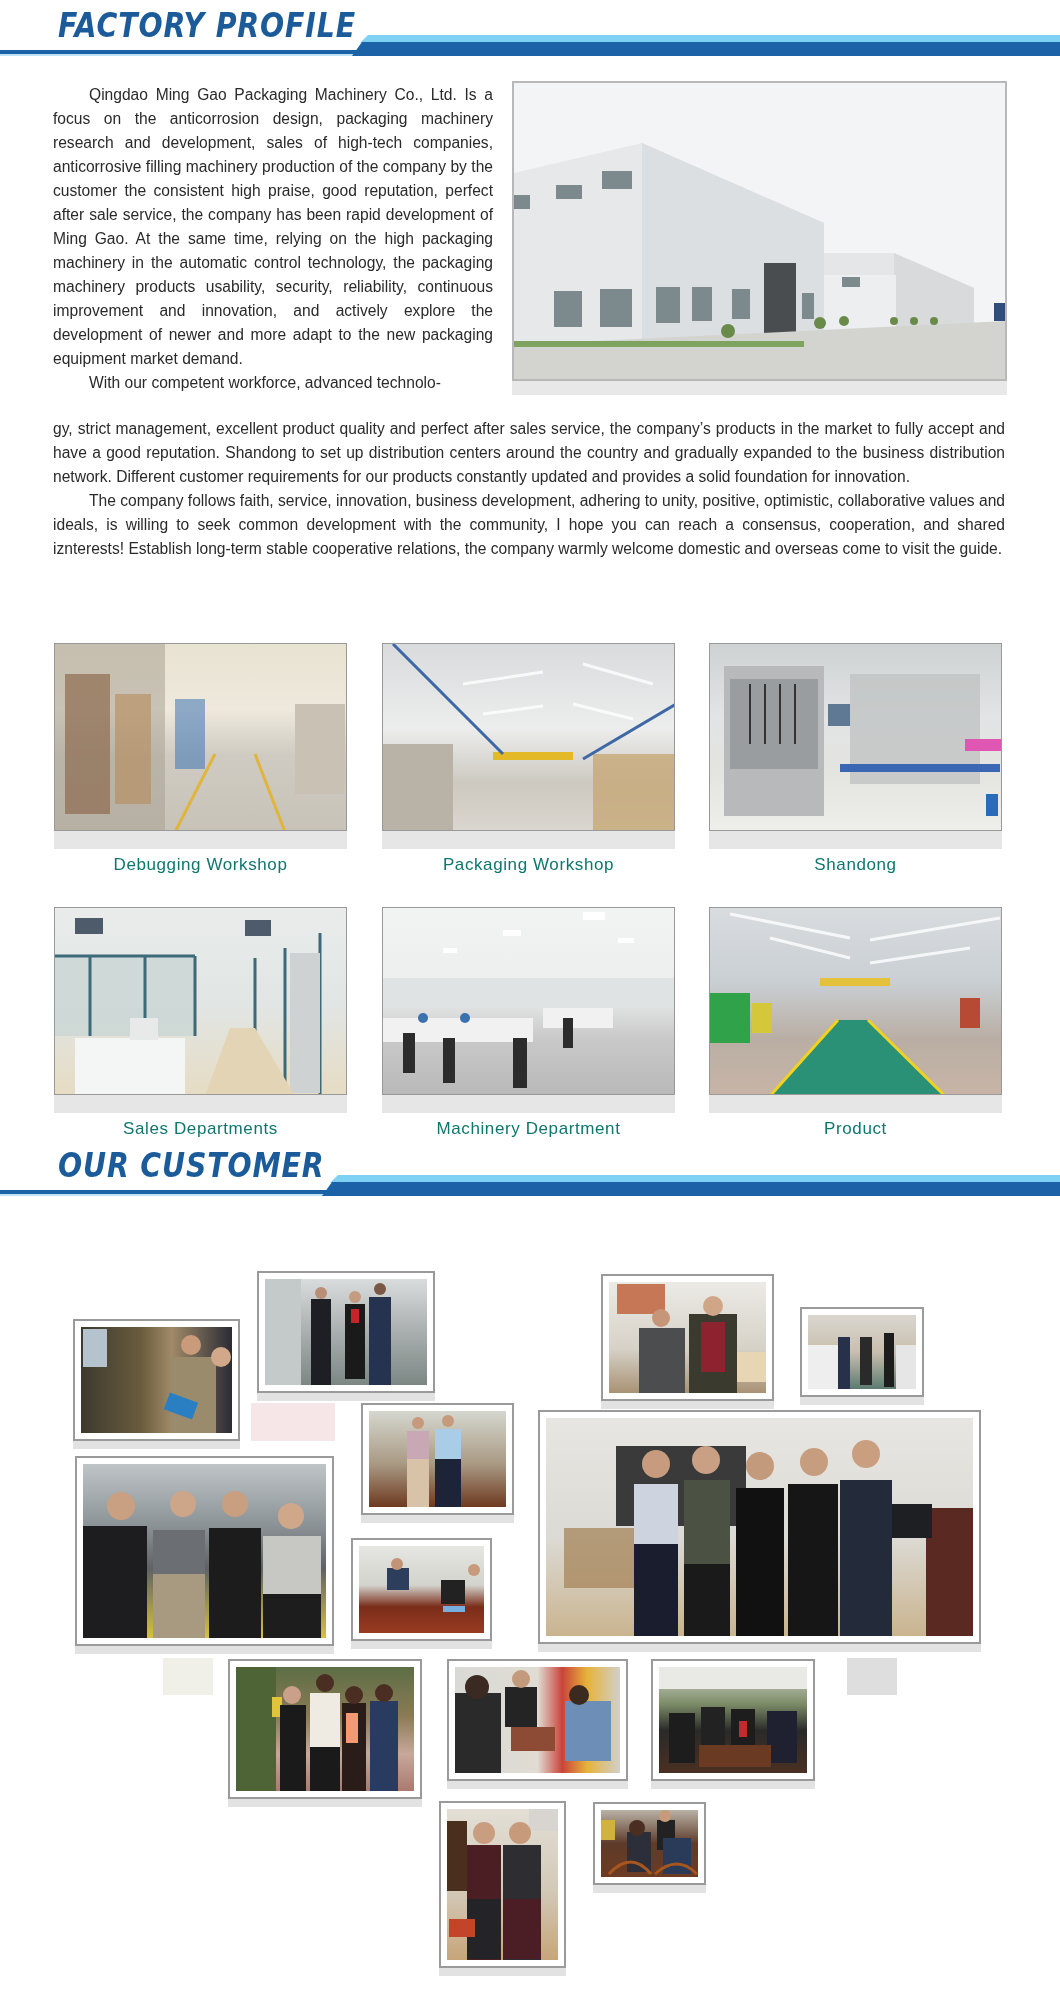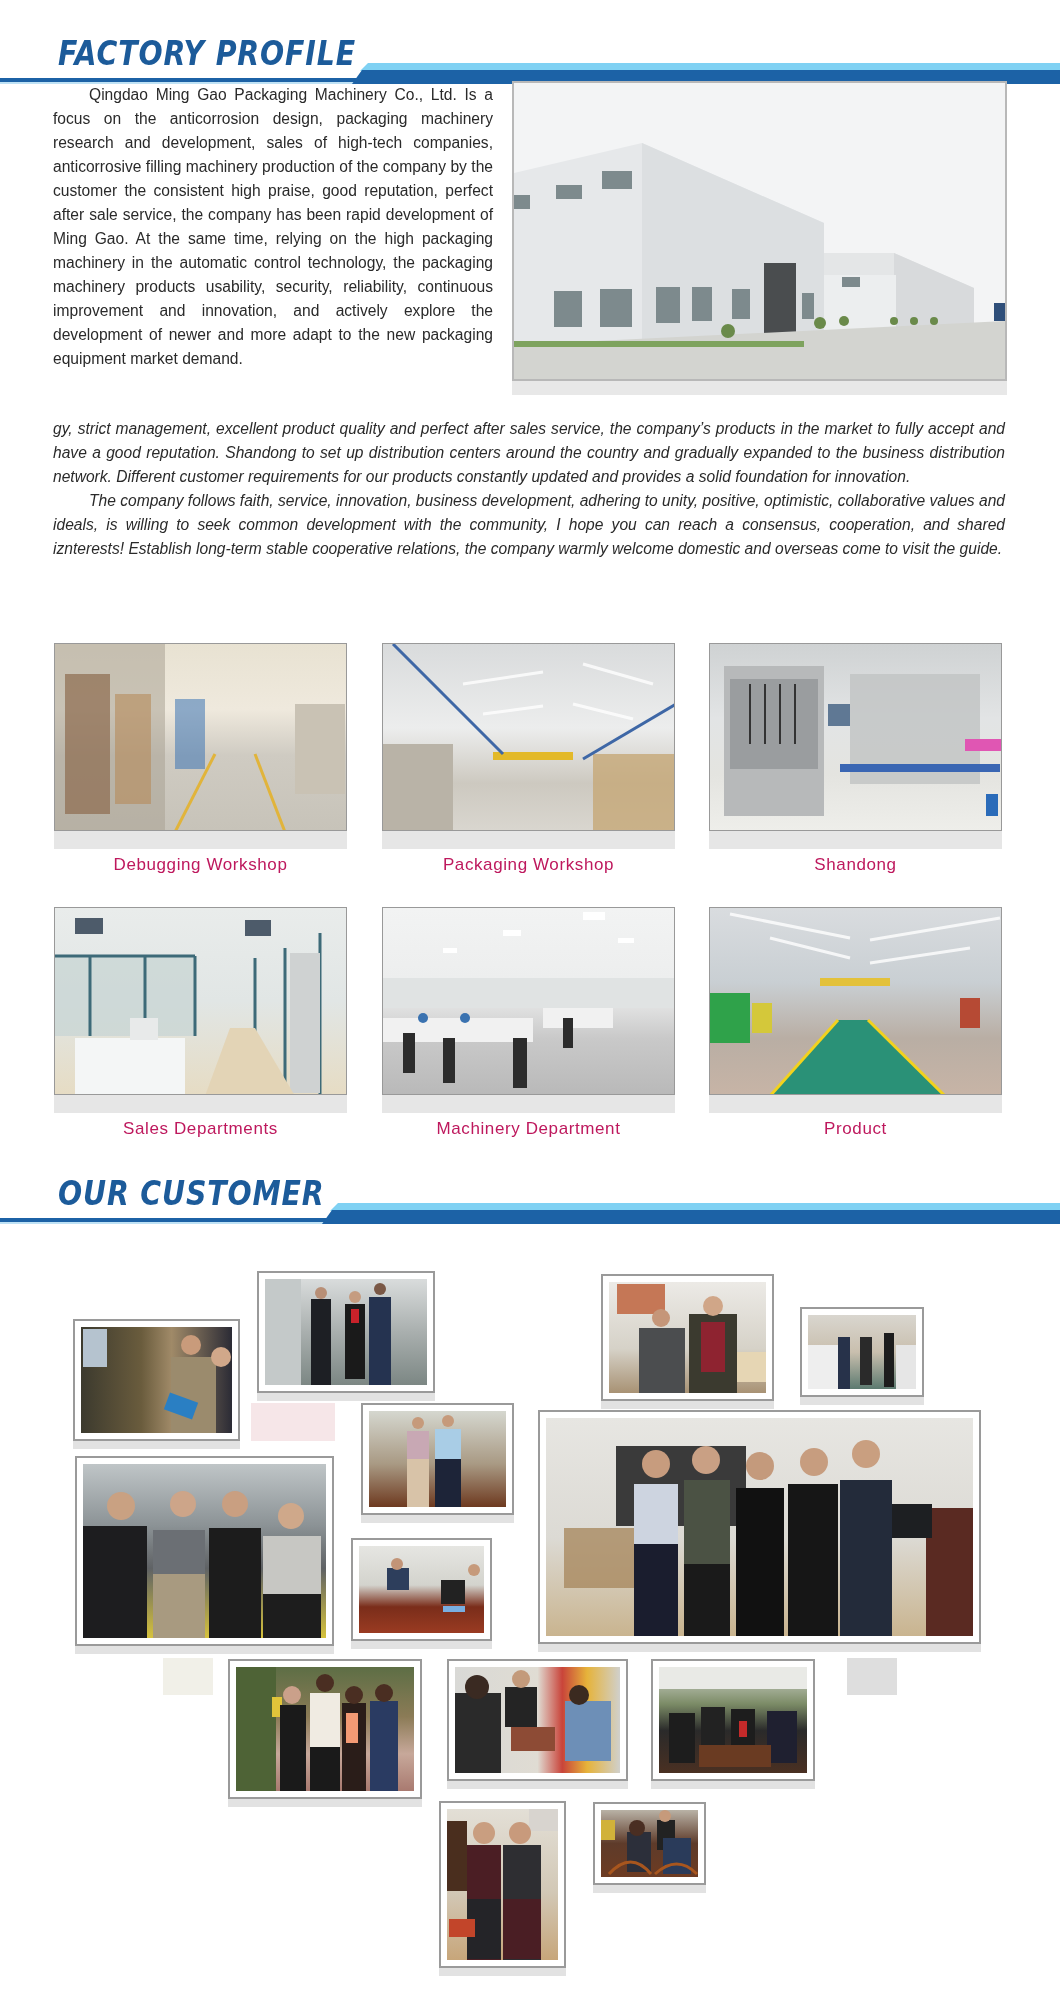--- a/index.html
+++ b/index.html
@@ -10,21 +10,20 @@
       font-family: "Liberation Sans", sans-serif;
       position: relative;
       overflow: hidden;
       color: #222;
     }
     .section-header {
       position: absolute;
       left: 0;
       width: 1060px;
       height: 60px;
-      margin-top: 28px;
     }
     .section-header .title {
       position: absolute;
       left: 58px;
       top: 6px;
       font-family: "DejaVu Sans", sans-serif;
       font-weight: bold;
       font-style: italic;
       font-size: 33px;
       letter-spacing: 1px;
@@ -78,21 +77,21 @@
     .full-text {
       position: absolute;
       left: 53px;
       top: 417px;
       width: 952px;
       font-size: 15.6px;
       line-height: 24px;
       color: #2a2a2a;
       text-align: justify;
     }
-    .full-text p { text-indent: 36px; font-style: italic; }
+    .full-text p { text-indent: 36px; }
     .full-text .cont { text-indent: 0; }
 
     .hero-photo {
       position: absolute;
       left: 512px;
       top: 81px;
       width: 495px;
       height: 300px;
       border: 2px solid #b8b8b8;
       background: linear-gradient(180deg, #f4f5f6 0%, #eef0f1 40%, #d6d9db 75%, #c9cbc8 100%);
@@ -124,21 +123,21 @@
       background: #e6e6e6;
     }
     .photo-card .caption {
       position: absolute;
       left: 0;
       top: 212px;
       width: 293px;
       text-align: center;
       font-size: 17px;
       letter-spacing: 0.6px;
-      color: #be185d;
+      color: #0f766e;
     }
 
     .cust {
       position: absolute;
       background: #fff;
       border: 2px solid #9a9a9a;
       padding: 6px;
     }
     .cust .img {
       width: 100%;
@@ -159,20 +158,21 @@
 <div class="section-header" style="top:0px;">
   <div class="title">FACTORY PROFILE</div>
   <div class="thin-line" style="width:360px;"></div>
   <div class="thin-line-light" style="width:360px;"></div>
   <div class="stripe-light" style="left:360px;"></div>
   <div class="stripe-dark" style="left:352px;"></div>
 </div>
 
 <div class="intro-text">
   <p>Qingdao Ming Gao Packaging Machinery Co., Ltd. Is a focus on the anticorrosion design, packaging machinery research and development, sales of high-tech companies, anticorrosive filling machinery production of the company by the customer the consistent high praise, good reputation, perfect after sale service, the company has been rapid development of Ming Gao. At the same time, relying on the high packaging machinery in the automatic control technology, the packaging machinery products usability, security, reliability, continuous improvement and innovation, and actively explore the development of newer and more adapt to the new packaging equipment market demand.</p>
+  <p style="text-align:left;">With our competent workforce, advanced technolo-</p>
 </div>
 
 <div class="hero-photo">
   <svg width="491" height="296" viewBox="0 0 491 296">
     <rect x="0" y="0" width="491" height="296" fill="#f3f4f5"></rect>
 
     <polygon points="300,170 380,170 460,205 460,255 300,255" fill="#e4e6e7"></polygon>
     <polygon points="380,170 460,205 460,255 380,255" fill="#d8dadc"></polygon>
     <rect x="302" y="192" width="80" height="65" fill="#eceeef"></rect>
 

